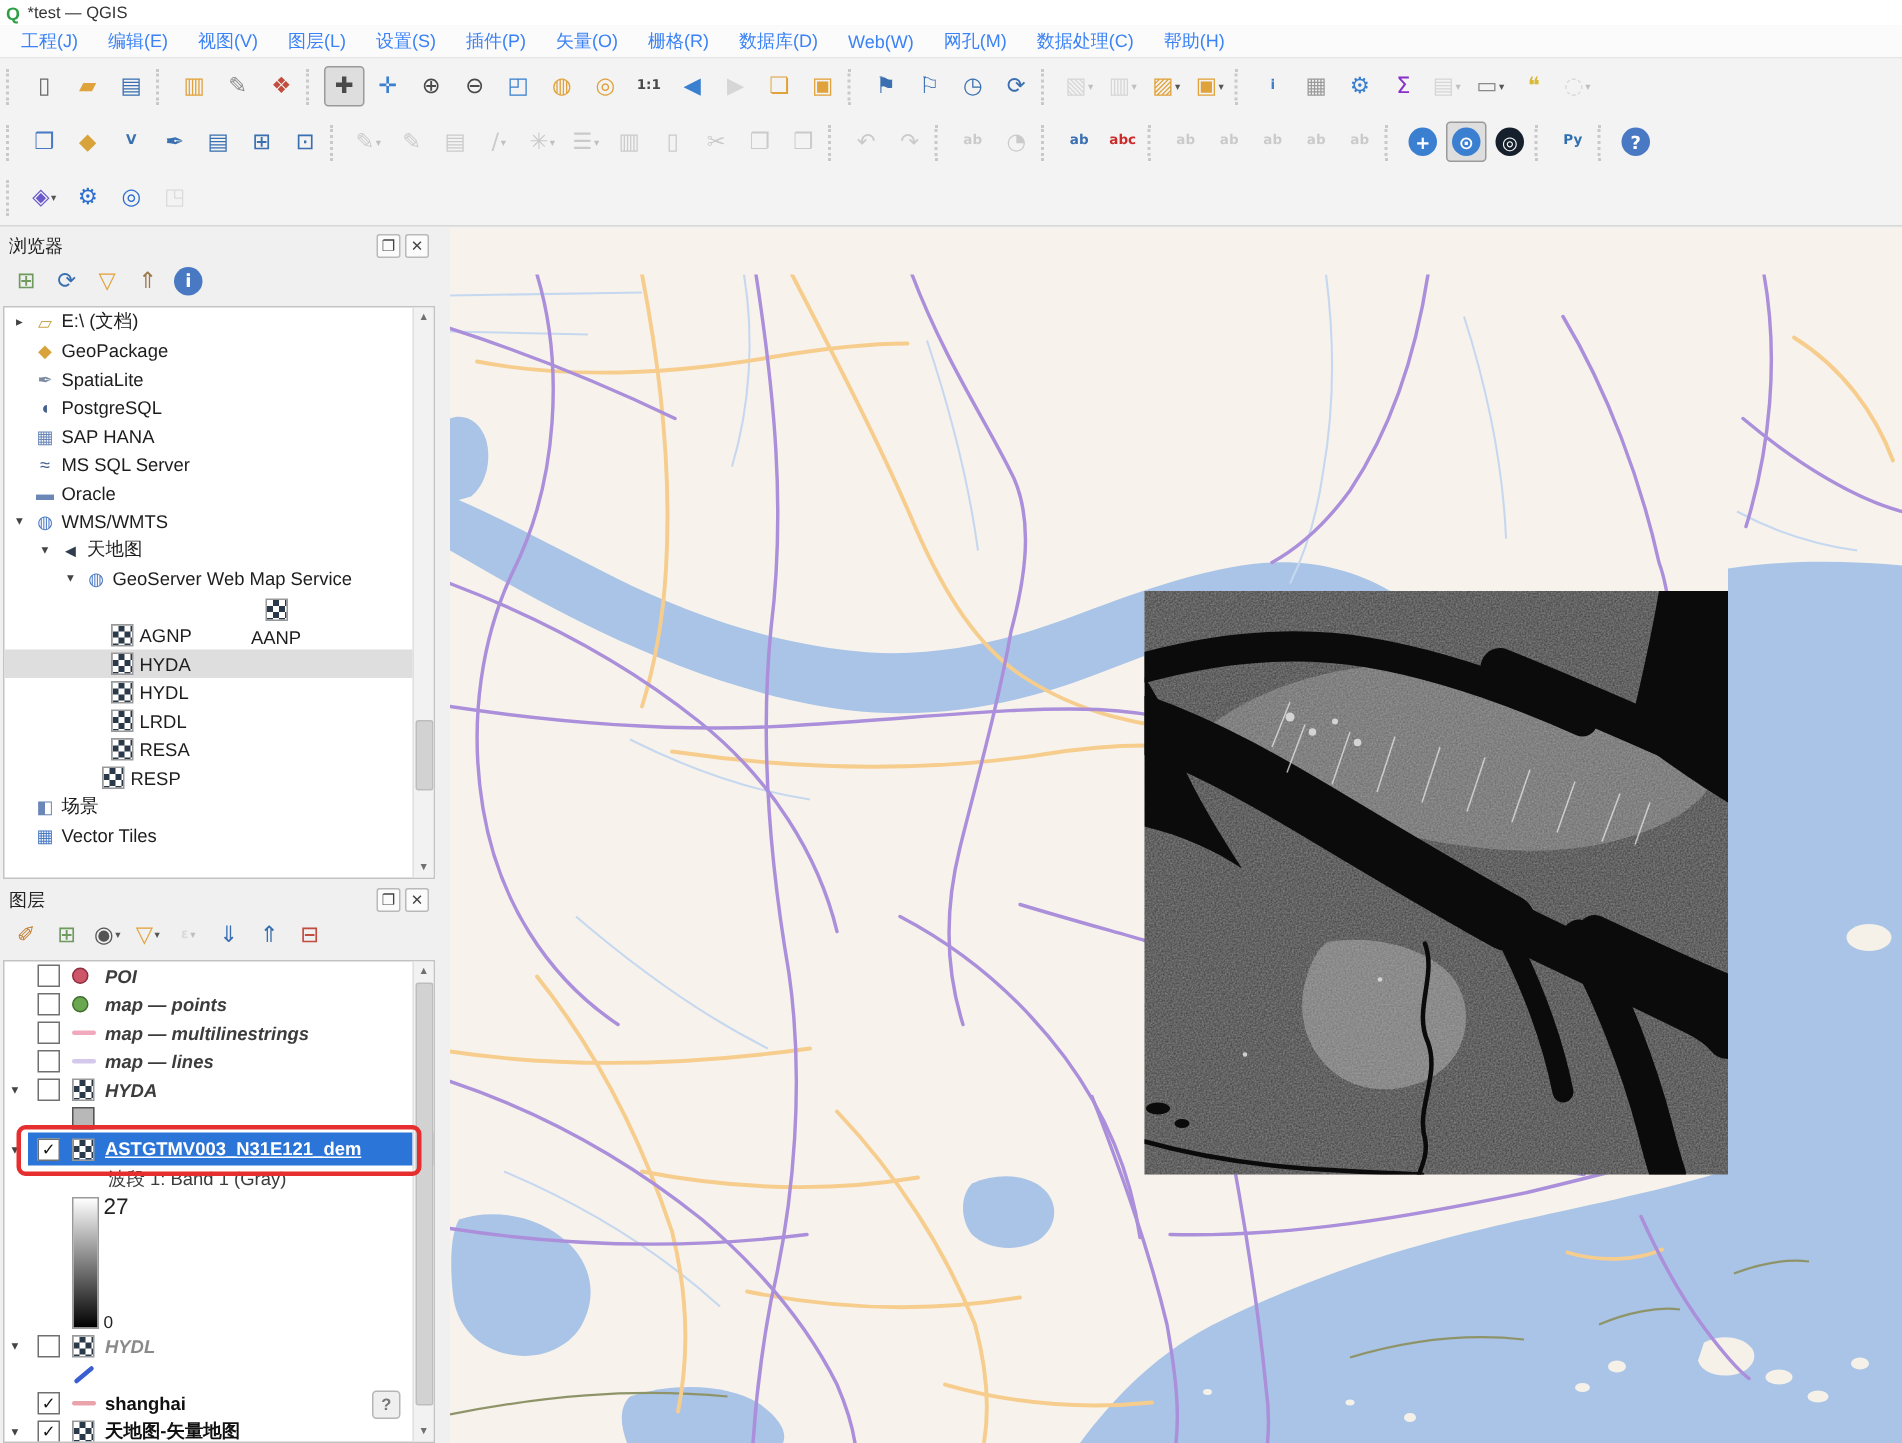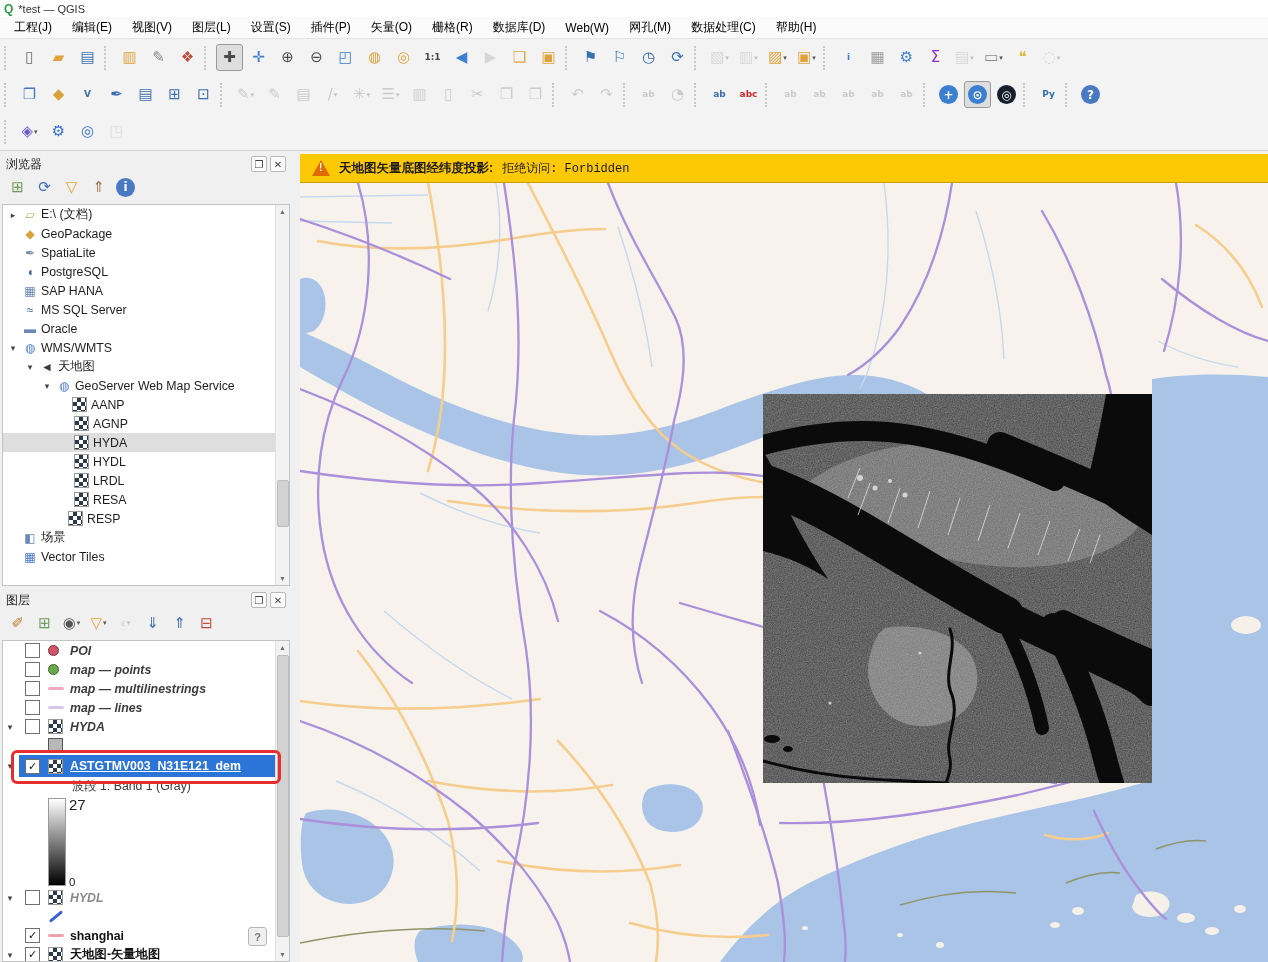--- a/index.html
+++ b/index.html
@@ -3,21 +3,21 @@
 <meta charset="utf-8">
 <style>
   html,body{margin:0;padding:0;background:#888;}
   .app{position:relative;width:1268px;height:962px;background:#f0f0f0;overflow:hidden;
        font-family:"Liberation Sans","DejaVu Sans",sans-serif;font-size:12px;color:#222;}
   
   .titlebar{height:17px;background:#ffffff;display:flex;align-items:center;padding-left:4px;gap:5px;}
   .qlogo{font-weight:bold;font-size:12px;color:#2f9e44;}
   .titletext{font-size:11px;color:#333;}
   .menubar{height:21px;background:#fbfbfb;display:flex;align-items:center;padding-left:4px;border-bottom:1px solid #e4e4e4;}
-  .menuitem{padding:2px 10px;color:#000000;}
+  .menuitem{padding:2px 10px;color:#3b82f6;}
   .toolrow{height:37px;display:flex;align-items:center;background:#f3f3f3;padding-left:2px;}
   .toolrow3{border-bottom:1px solid #d6d6d6;}
   .tsep{width:5px;height:24px;border-left:2px dotted #c9c9c9;margin:0 4px 0 2px;}
   .tbtn{width:25px;height:25px;display:flex;align-items:center;justify-content:center;border-radius:3px;
         border:1px solid transparent;position:relative;margin:0 1px;}
   .tbtn.act{background:#dedede;border:1px solid #9a9a9a;}
   .tbtn.dis{opacity:.32;filter:grayscale(1);}
   .tg{font-size:15px;line-height:1;font-family:"DejaVu Sans",sans-serif;}
   .tg.small{font-size:9px;font-weight:bold;}
   .tg.gbg{width:19px;height:19px;border-radius:50%;color:#fff;display:flex;align-items:center;justify-content:center;font-size:12px;font-weight:bold;}
@@ -428,21 +428,21 @@
           <div class="trow" style="padding-left: 21px;">
             <span class="arr">▾</span>
             <span class="ti" style="color: rgb(47, 61, 77);">◄</span>
             <span class="tlabel">天地图</span>
           </div>
           <div class="trow" style="padding-left: 38px;">
             <span class="arr">▾</span>
             <span class="ti" style="color: rgb(74, 121, 196);">◍</span>
             <span class="tlabel">GeoServer Web Map Service</span>
           </div>
-          <div class="trow" style="padding-left: 53px;">
+          <div class="trow" style="padding-left: 76px; flex-direction: column;">
             <span class="arr"></span>
             <span class="checker"></span>
             <span class="tlabel">AANP</span>
           </div>
           <div class="trow" style="padding-left: 55px;">
             <span class="arr"></span>
             <span class="checker"></span>
             <span class="tlabel">AGNP</span>
           </div>
           <div class="trow sel" style="padding-left: 55px;">
@@ -602,25 +602,20 @@
           <div class="thumb" style="top:14px;height:280px;"></div>
           <div class="sa" style="bottom:0;">▼</div>
         </div>
       </div>
     </div>
   </div>
 
   <div class="redbox"></div>
 
   <div class="mapwrap">
-    <div class="msgbar">
-      <span class="warntri"></span>
-      <span class="msgtitle">天地图矢量底图经纬度投影:</span>
-      <span class="msgtext">拒绝访问: Forbidden</span>
-    </div>
 
     <svg class="mapsvg" width="968" height="779" viewBox="0 0 968 779">
       <defs>
         <filter id="grain" x="0%" y="0%" width="100%" height="100%">
           <feTurbulence type="fractalNoise" baseFrequency="0.85" numOctaves="2" stitchTiles="stitch"></feTurbulence>
           <feColorMatrix type="matrix" values="0 0 0 0 0.55  0 0 0 0 0.55  0 0 0 0 0.55  1.2 0 0 0 -0.15"></feColorMatrix>
         </filter>
         <clipPath id="demclip">
             <rect x="463" y="211" width="389" height="389"></rect>
           </clipPath>

